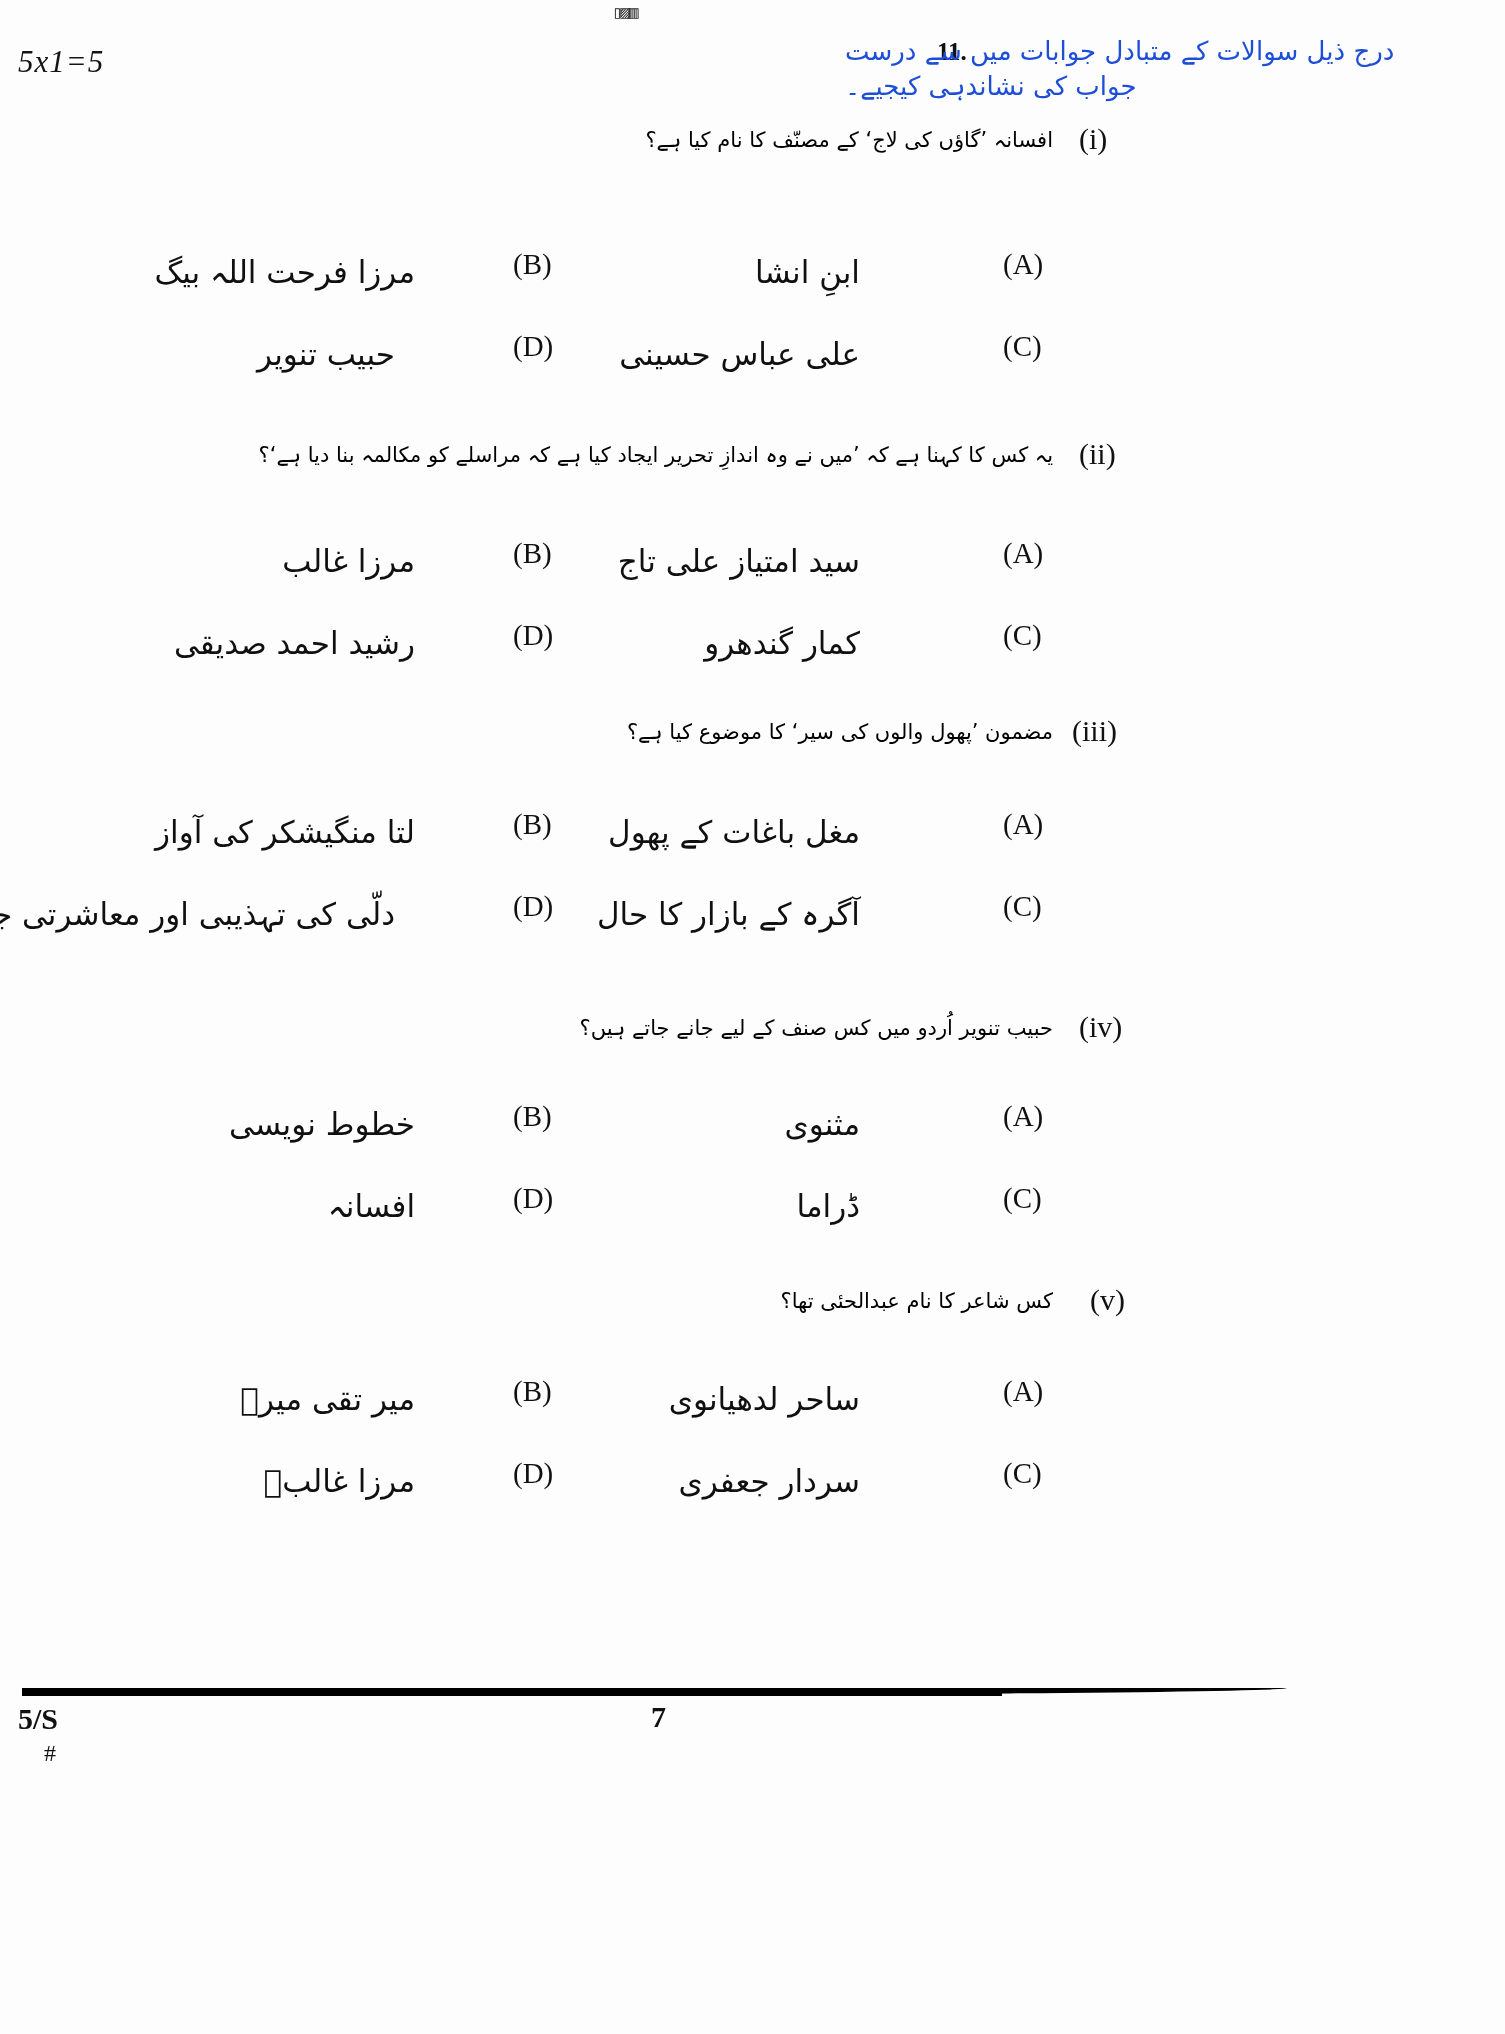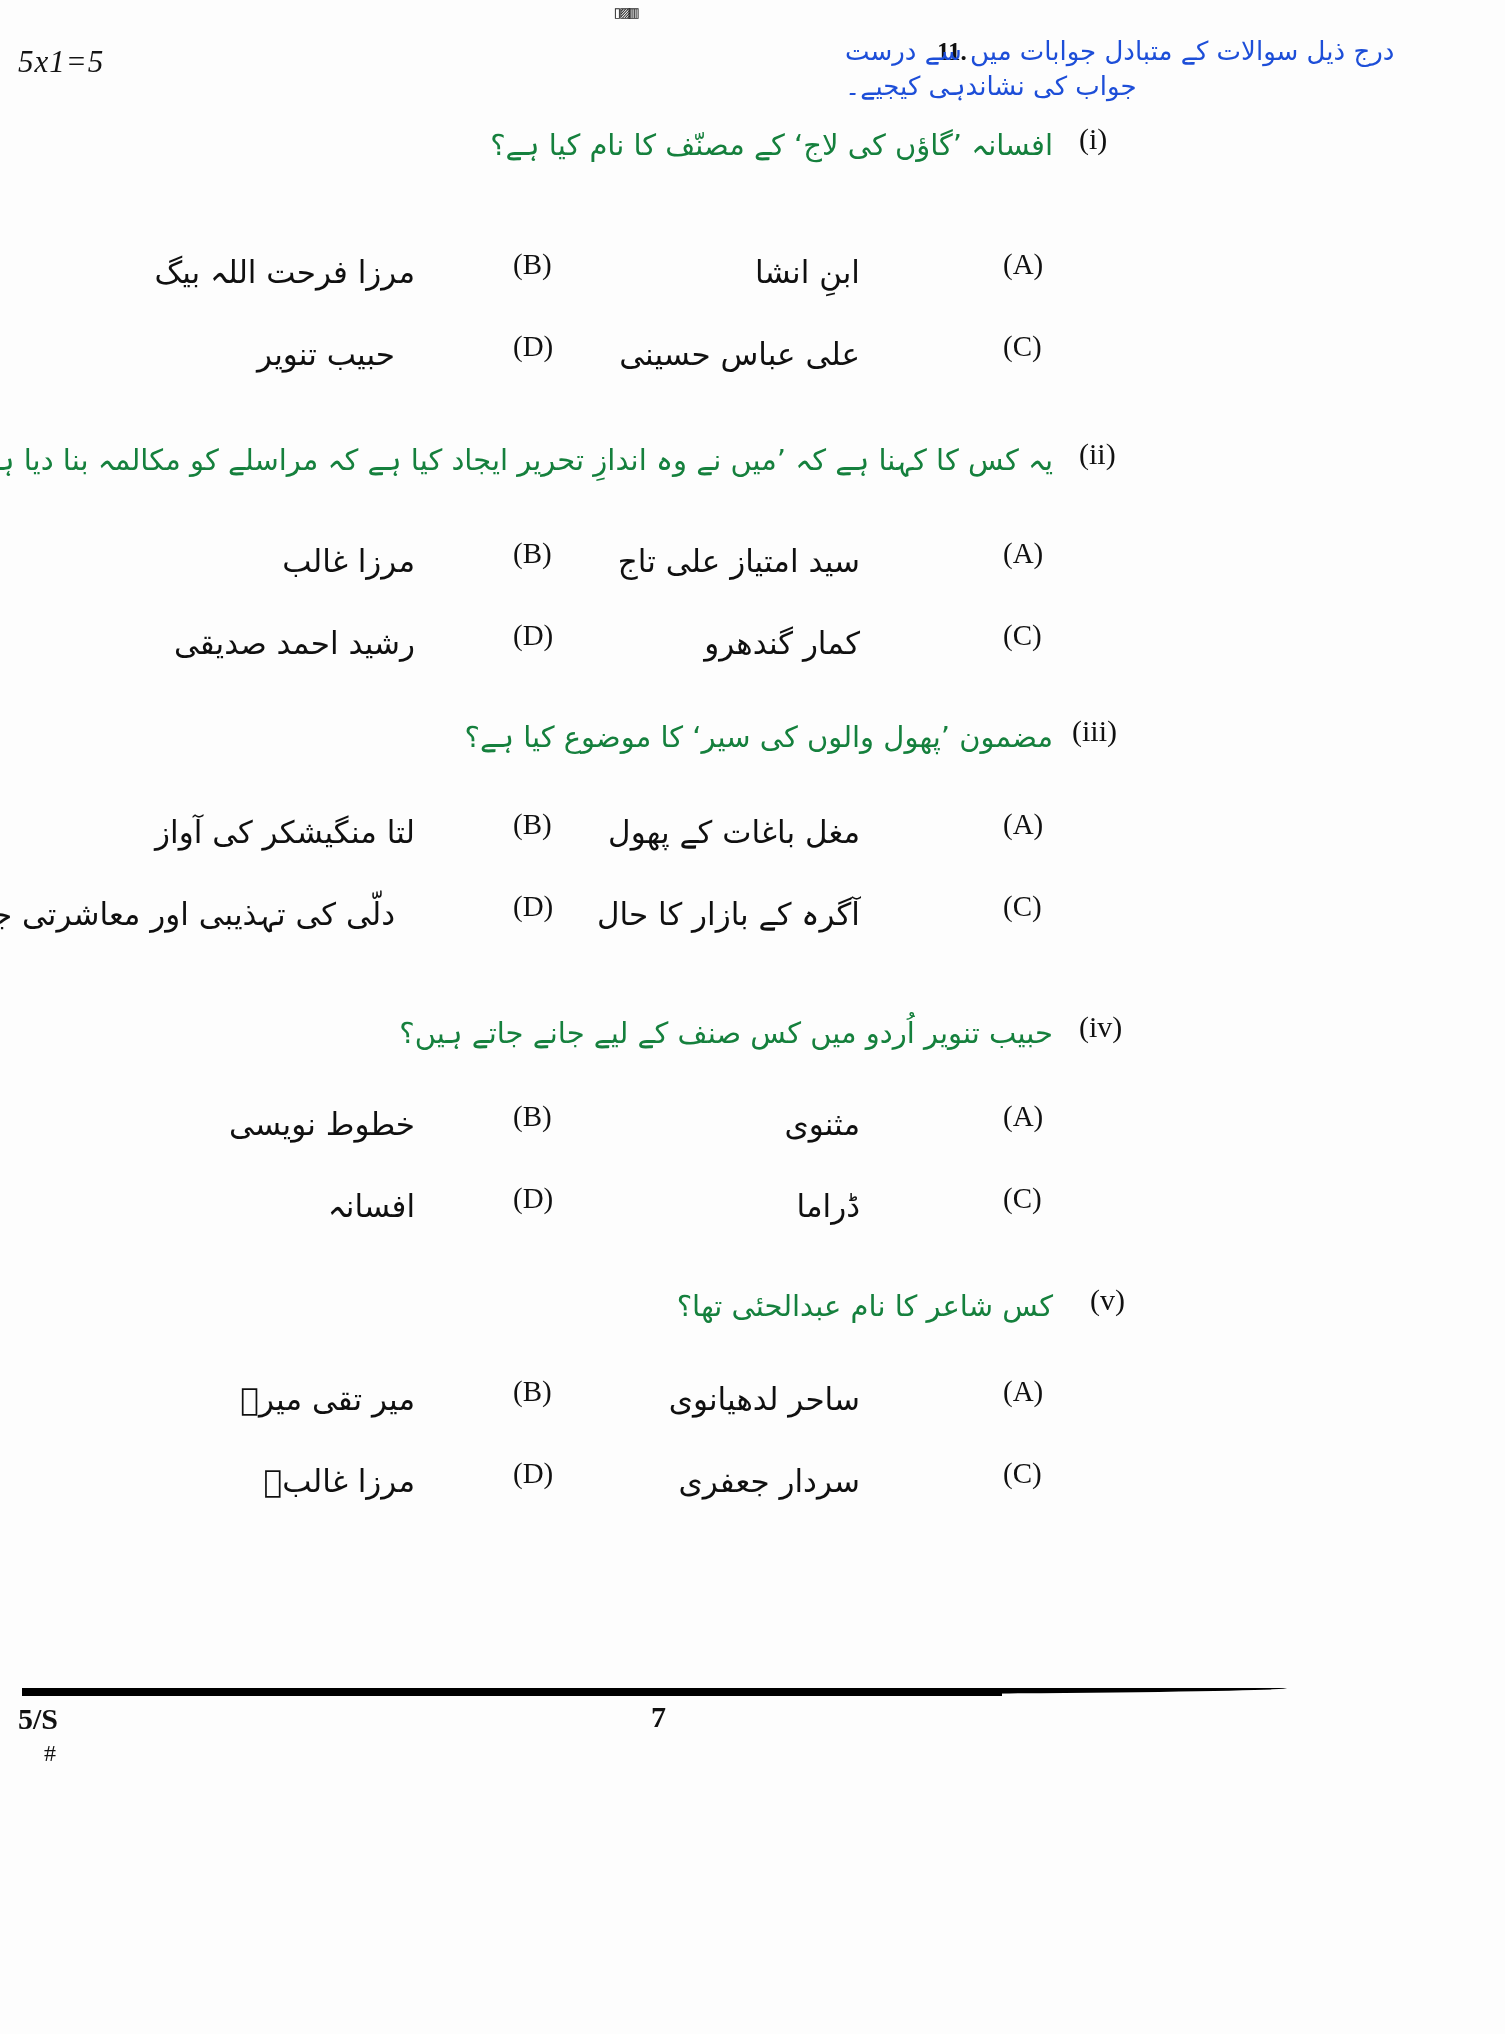--- a/index.html
+++ b/index.html
@@ -77,22 +77,22 @@
     position: absolute;
     font-family: "Liberation Serif", "DejaVu Serif", serif;
     font-size: 30px;
     color: #111;
   }
   .q-text {
     position: absolute;
     direction: rtl;
     text-align: right;
     font-family: "DejaVu Sans", "Liberation Sans", sans-serif;
-    font-size: 29px;
-    color: #15803d;
+    font-size: 21px;
+    color: #000000;
     white-space: nowrap;
   }
 
   .opt-letter {
     position: absolute;
     font-family: "Liberation Serif", "DejaVu Serif", serif;
     font-size: 29px;
     color: #111;
   }
   .opt-text {

